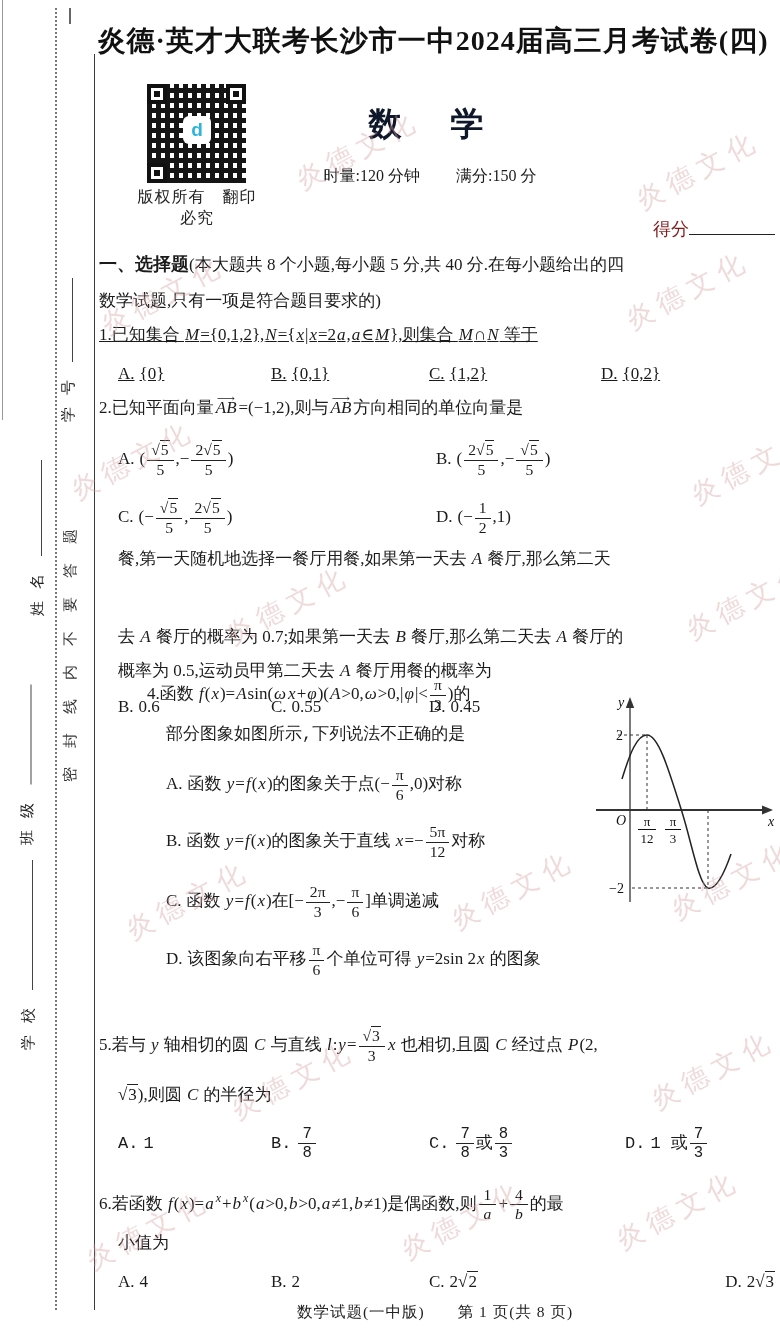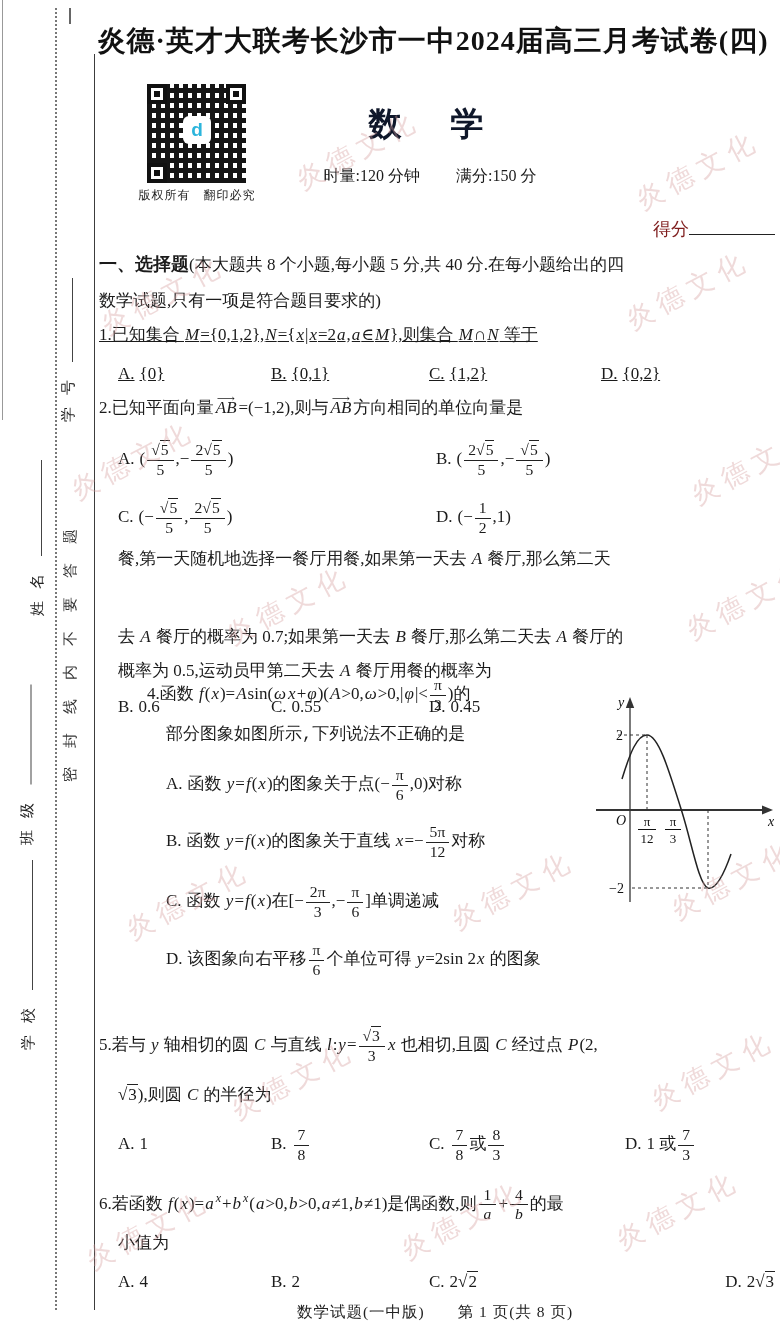--- a/index.html
+++ b/index.html
@@ -20,35 +20,35 @@
       font-size:28px;font-weight:700;letter-spacing:1px;color:#111;}
   .qr{position:absolute;left:147px;top:84px;width:99px;height:99px;background:
       repeating-linear-gradient(90deg,#151515 0 5px,rgba(255,255,255,0) 5px 9px),
       repeating-linear-gradient(0deg,#151515 0 5px,#ffffff 5px 10px);}
   .fp{position:absolute;width:20px;height:20px;border:4px solid #111;background:#fff;box-sizing:border-box;}
   .fp::after{content:"";position:absolute;left:3px;top:3px;width:6px;height:6px;background:#111;}
   .fp.tl{left:0;top:0;} .fp.tr{right:0;top:0;} .fp.bl{left:0;bottom:0;}
   .qr-logo{position:absolute;left:36px;top:32px;width:28px;height:28px;background:#fff;border-radius:6px;
       display:flex;align-items:center;justify-content:center;}
   .qr-logo span{font-family:"Liberation Sans","DejaVu Sans",sans-serif;font-weight:700;font-size:19px;color:#2cb5dc;}
-  .qr-caption{position:absolute;left:133px;top:187px;width:128px;text-align:center;font-size:12px;color:#222;letter-spacing:1px;}
+  .qr-caption{position:absolute;left:133px;top:187px;width:128px;text-align:center;font-size:16px;color:#222;letter-spacing:1px;}
   .subject{position:absolute;left:250px;top:102px;width:360px;text-align:center;font-size:33px;font-weight:700;letter-spacing:8px;color:#0f172a;}
   .info-line{position:absolute;left:250px;top:166px;width:360px;display:flex;justify-content:center;gap:36px;font-size:16px;color:#1b1b1b;}
   .score-line{position:absolute;left:653px;top:217px;font-size:18px;color:#7f1d1d;}
   .uline{display:inline-block;width:86px;border-bottom:1px solid #222;height:15px;}
   
   .content{position:absolute;left:99px;width:676px;top:0;font-size:17px;}
   .section-head{position:absolute;top:246px;left:0;width:676px;line-height:36px;}
   .section-head b{font-size:18px;}
   .question{position:absolute;left:0;width:676px;}
   .line{display:block;}
   .cont{padding-left:19px;}
   .opts{display:grid;padding-left:19px;}
   .opts.std{grid-template-columns:153px 158px 172px auto;}
-  .opts.std5{grid-template-columns:153px 158px 196px auto;}
+  .opts.std5{grid-template-columns:153px 158px 196px auto;font-family:Liberation Mono, monospace;}
   .opts.two{grid-template-columns:318px auto;}
   .opt-label{margin-right:5px;}
   
   .frac{display:inline-block;vertical-align:middle;text-align:center;font-size:0.92em;line-height:1.18;margin:0 2px;}
   .fn{display:block;padding:0 4px;border-bottom:1px solid #222;}
   .fd{display:block;padding:0 4px;}
   .rad{border-top:1px solid #222;padding:0 1px;}
   .vec{font-style:italic;position:relative;padding:0 2px;display:inline-block;}
   .vec::after{content:"⟶";position:absolute;left:50%;top:-0.85em;transform:translateX(-50%) scaleX(1.25);font-size:0.6em;}
   .sup{font-size:0.7em;vertical-align:0.55em;font-style:italic;padding:0 1px;}

